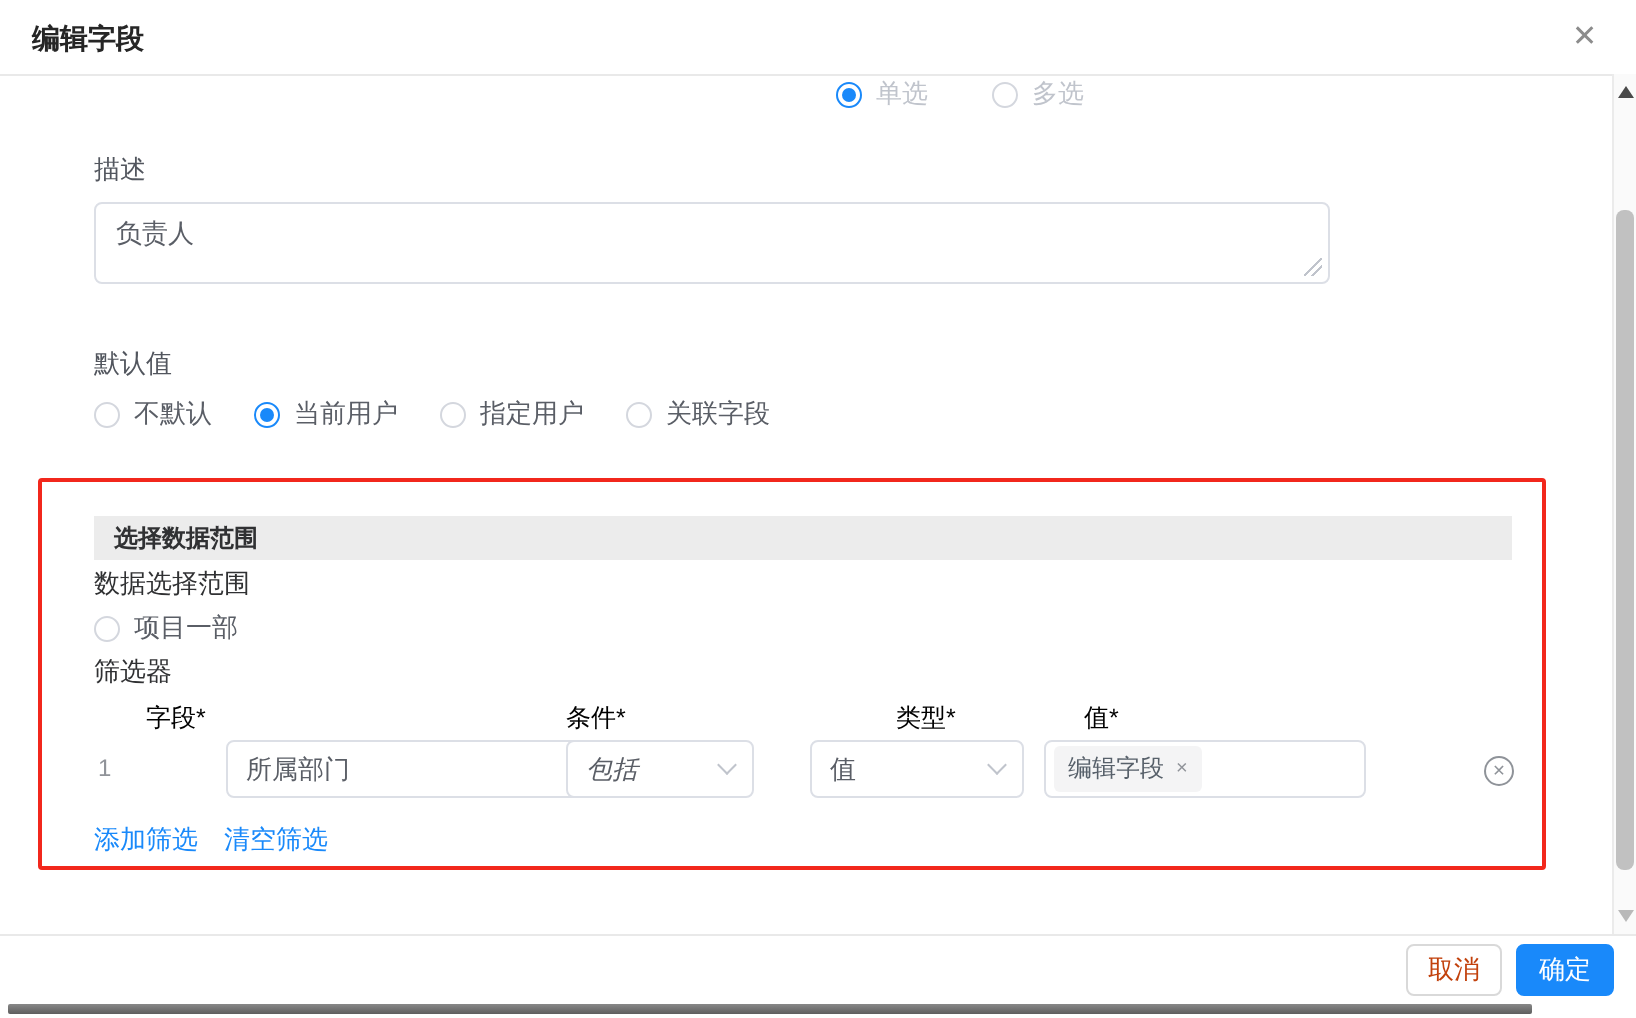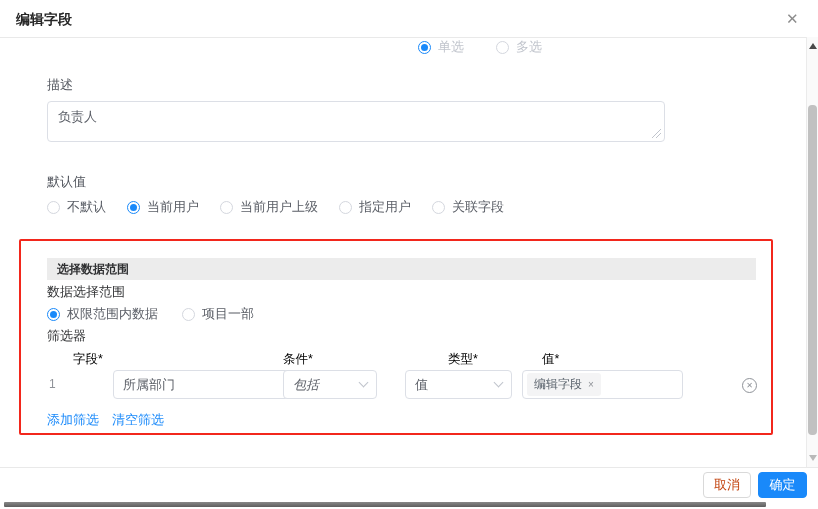--- a/index.html
+++ b/index.html
@@ -93,42 +93,34 @@
   <div class="radio-item">
     <span class="radio"></span>
     <span class="radio-label">不默认</span>
   </div>
   <div class="radio-item">
     <span class="radio checked"></span>
     <span class="radio-label">当前用户</span>
   </div>
   <div class="radio-item">
     <span class="radio"></span>
-    <span class="radio-label">当前用户上级</span>
-  </div>
-  <div class="radio-item">
-    <span class="radio"></span>
     <span class="radio-label">指定用户</span>
   </div>
   <div class="radio-item">
     <span class="radio"></span>
     <span class="radio-label">关联字段</span>
   </div>
 </div>
 
 <div class="abs red-box"></div>
 
 <div class="abs section-header">选择数据范围</div>
 <div class="abs field-label" style="left:47px; top:283px; color:#303133;">数据选择范围</div>
 
 <div class="abs radio-row" style="left:47px; top:305px; gap:24px;">
-  <div class="radio-item">
-    <span class="radio checked"></span>
-    <span class="radio-label">权限范围内数据</span>
-  </div>
   <div class="radio-item">
     <span class="radio"></span>
     <span class="radio-label">项目一部</span>
   </div>
 </div>
 
 <div class="abs field-label" style="left:47px; top:327px; color:#303133;">筛选器</div>
 
 <div class="abs col-head" style="left:73px;">字段*</div>
 <div class="abs col-head" style="left:283px;">条件*</div>

